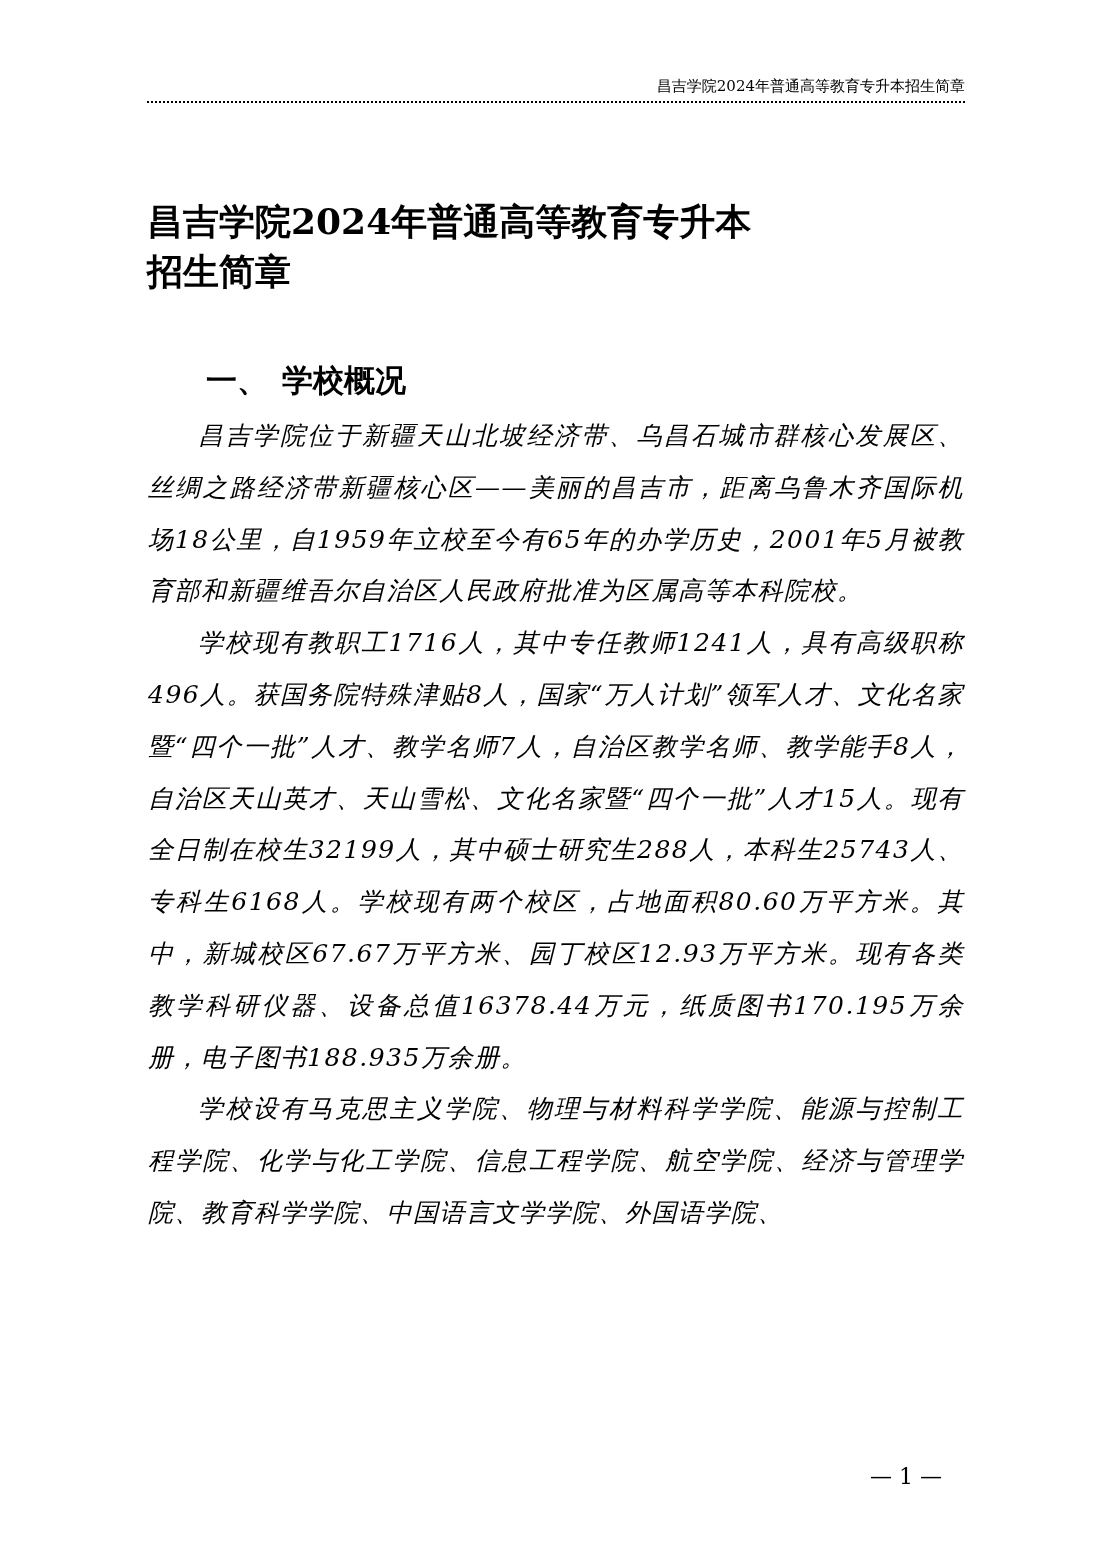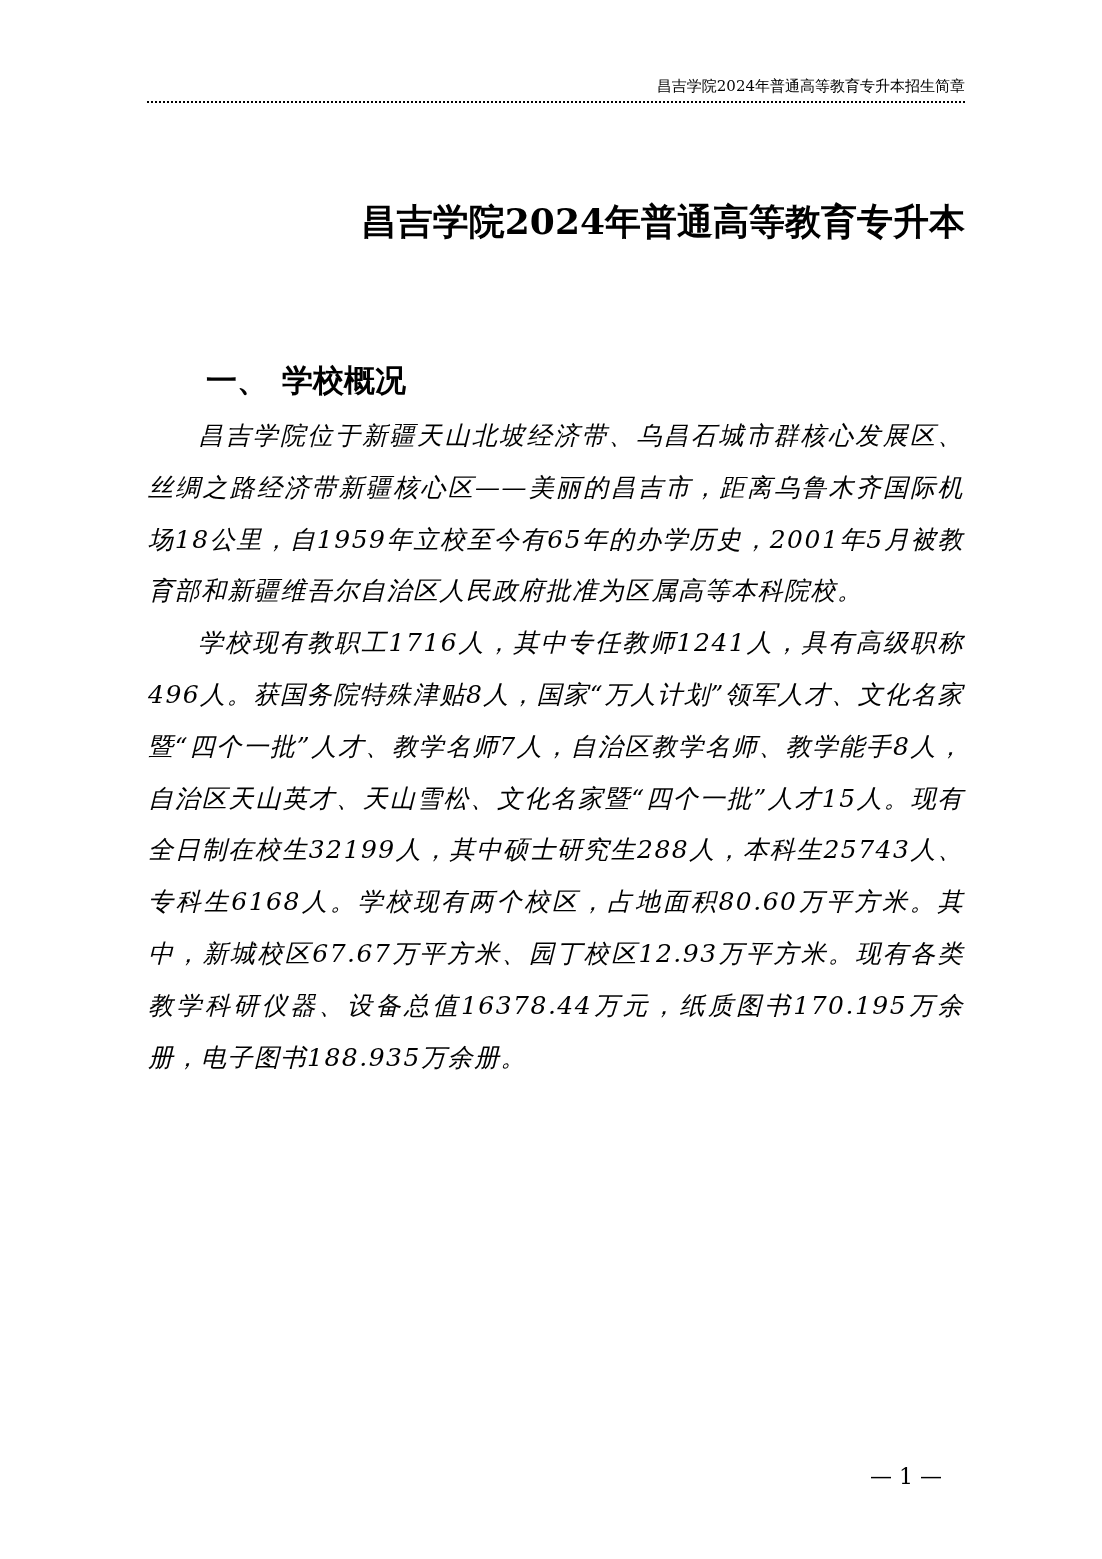--- a/index.html
+++ b/index.html
@@ -2,42 +2,44 @@
 <html><head>
 <meta charset="utf-8">
 <style>
   html, body { margin: 0; padding: 0; background: #ffffff; }
   body { width: 1102px; height: 1559px; position: relative; overflow: hidden;
          font-family: "DejaVu Serif", "Liberation Serif", serif; color: #000; }
   .running-header { position: absolute; left: 147px; top: 76px; width: 818px;
          text-align: right; font-size: 15px; line-height: 20px; }
   .header-rule { position: absolute; left: 147px; top: 101px; width: 818px; height: 0;
          border-top: 2px dotted #000; }
-  .title { position: absolute; left: 147px; top: 196px; width: 818px; text-align: right;
+  .title { position: absolute; left: 147px; top: 196px; width: 818px; text-align: left;
          font-size: 36px; font-weight: bold; line-height: 50px; letter-spacing: 0px; }
   .section-heading { position: absolute; left: 206px; top: 362px; font-size: 31px;
          font-weight: bold; line-height: 36px; }
   .section-heading .num { display: inline-block; width: 76px; }
   .body { position: absolute; left: 148px; top: 410px; width: 816px; }
   .para { font-size: 25px; line-height: 51.8px; text-indent: 2em; margin: 0;
           text-align: justify; text-align-last: left; letter-spacing: 1.5px; font-style: italic; }
   .page-number { position: absolute; left: 870px; top: 1462px; font-size: 22px; line-height: 30px; }
 </style>
 </head>
 <body>
 
 <div class="running-header">昌吉学院2024年普通高等教育专升本招生简章</div>
 <div class="header-rule"></div>
 
 <div class="title">
   <div>昌吉学院2024年普通高等教育专升本</div>
+  <div>招生简章</div>
 </div>
 
 <div class="section-heading">
   <span class="num">一、</span><span>学校概况</span>
 </div>
 
 <div class="body">
   <p class="para">昌吉学院位于新疆天山北坡经济带、乌昌石城市群核心发展区、丝绸之路经济带新疆核心区——美丽的昌吉市，距离乌鲁木齐国际机场18公里，自1959年立校至今有65年的办学历史，2001年5月被教育部和新疆维吾尔自治区人民政府批准为区属高等本科院校。</p>
   <p class="para">学校现有教职工1716人，其中专任教师1241人，具有高级职称496人。获国务院特殊津贴8人，国家“万人计划”领军人才、文化名家暨“四个一批”人才、教学名师7人，自治区教学名师、教学能手8人，自治区天山英才、天山雪松、文化名家暨“四个一批”人才15人。现有全日制在校生32199人，其中硕士研究生288人，本科生25743人、专科生6168人。学校现有两个校区，占地面积80.60万平方米。其中，新城校区67.67万平方米、园丁校区12.93万平方米。现有各类教学科研仪器、设备总值16378.44万元，纸质图书170.195万余册，电子图书188.935万余册。</p>
+  <p class="para">学校设有马克思主义学院、物理与材料科学学院、能源与控制工程学院、化学与化工学院、信息工程学院、航空学院、经济与管理学院、教育科学学院、中国语言文学学院、外国语学院、</p>
 </div>
 
 <div class="page-number">— 1 —</div>
 
 </body></html>

